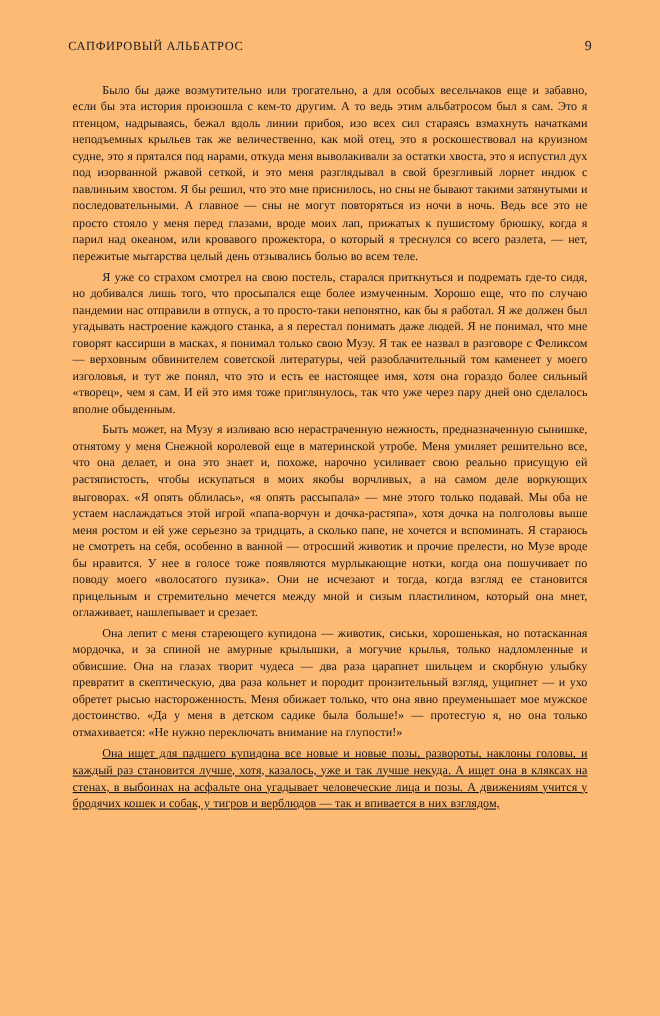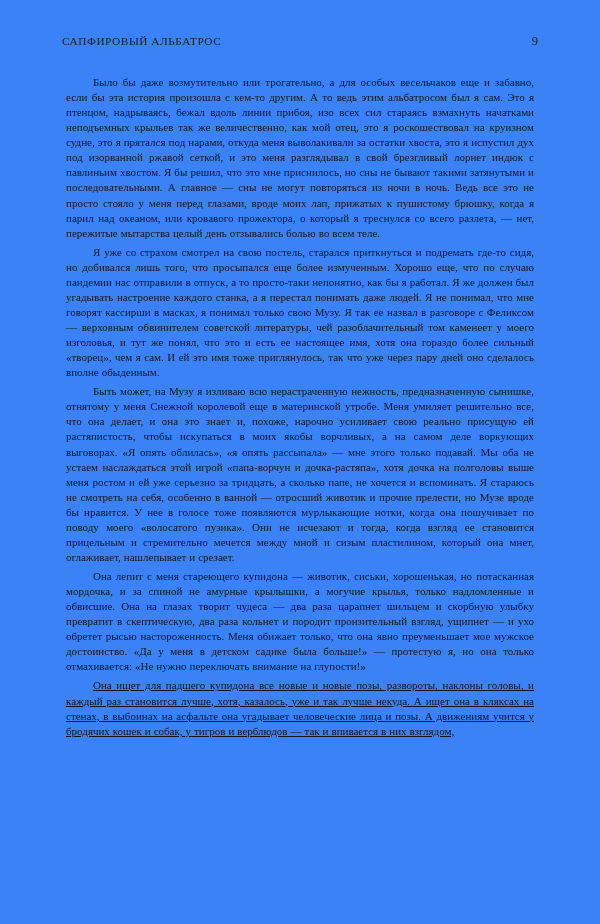--- a/index.html
+++ b/index.html
@@ -13,21 +13,21 @@
     font-family: "Liberation Serif", "DejaVu Serif", serif;
     color: #16161a;
     -webkit-font-smoothing: antialiased;
   }
 
   .page {
     position: relative;
     width: 600px;
     height: 924px;
     box-sizing: border-box;
-    background: #3b82f6;
+    background: #fdba74;
     overflow: hidden;
   }
 
   .page-inner {
     position: absolute;
     left: 62px;
     top: 34px;
     width: 476px;
   }
 

